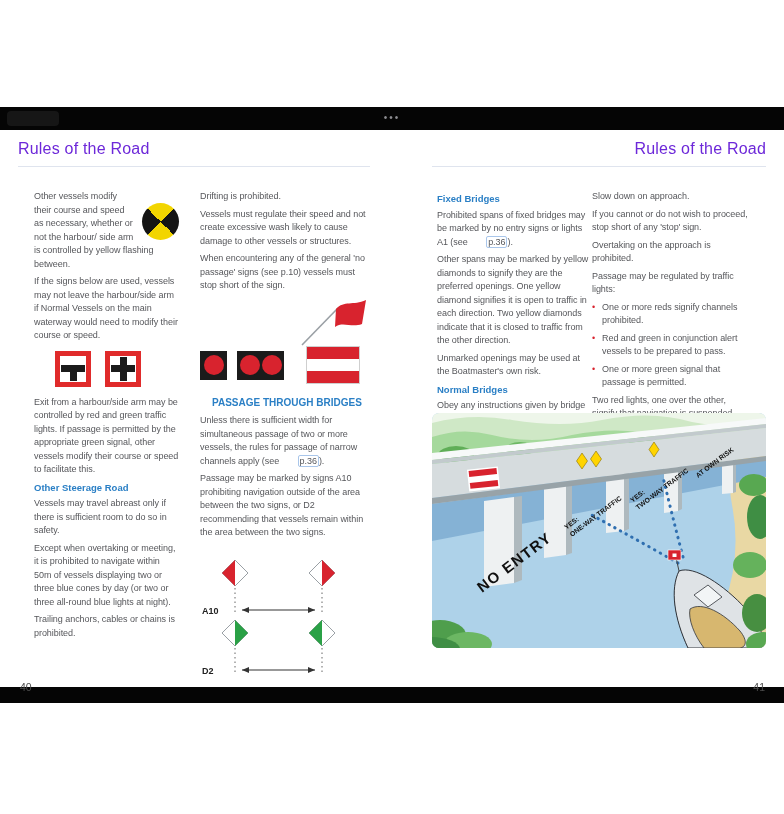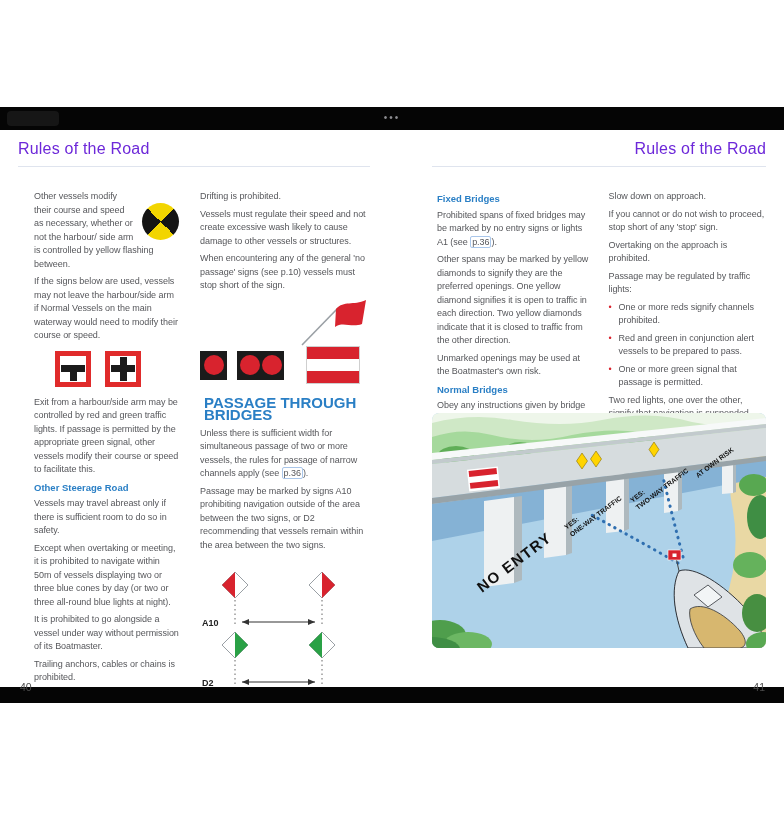--- a/index.html
+++ b/index.html
@@ -22,26 +22,26 @@
   .page{position:absolute;top:140px;height:530px;}
   .page-left{left:18px;width:352px;}
   .page-right{left:432px;width:334px;}
   .page-header{font-size:16px;color:#6d28d9;letter-spacing:.2px;}
   .page-right .page-header{text-align:right;}
   .header-rule{border:0;border-top:1px solid #dfe4ee;margin:8px 0 0 0;}
   .cols{display:flex;margin-top:23px;align-items:flex-start;}
   .page-left .col1{width:158px;margin-left:16px;}
   .page-left .col2{width:172px;margin-left:21px;}
   .page-right .col1{width:154px;margin-left:5px;}
-  .page-right .col2{width:158px;margin-left:18px;}
+  .page-right .col2{width:158px;margin-left:1px;}
 
   p.body{font-size:9px;line-height:13.5px;color:#56575b;margin:0 0 4px 0;letter-spacing:-0.05px;}
   h3.section{font-size:9.5px;line-height:13.5px;color:#2a7fc5;margin:2px 0 3px 0;font-weight:bold;}
-  h3.caps{font-size:15px;line-height:12.5px;margin:6px 0 5px 4px;}
-  .link-box{border:1px solid #a9c6ea;border-radius:2px;padding:0 1px;color:#56575b;cursor:pointer;}
+  h3.caps{font-size:10px;line-height:12.5px;margin:6px 0 5px 12px;}
+  .link-box{border:1px solid #a9c6ea;border-radius:2px;padding:0 1px;color:#56575b;cursor:pointer;margin-left:16px;}
   .pageno{position:absolute;top:541px;font-size:10.5px;color:#4c4c4c;}
   .page-left .pageno{left:2px;}
   .page-right .pageno{right:1px;}
 
   
   .quarter-circle{
     float:right;width:37px;height:37px;border-radius:50%;margin:13px 0 4px 6px;
     background:conic-gradient(from -45deg,#f2d500 0 90deg,#141414 90deg 180deg,#f2d500 180deg 270deg,#141414 270deg 360deg);
   }
   .signs-row{display:flex;gap:14px;margin:8px 0 9px 21px;}
@@ -92,21 +92,20 @@
         </div>
         <div class="sign">
           <div class="bar"></div>
           <div class="vert"></div>
         </div>
       </div>
       <p class="body">Exit from a harbour/side arm may be controlled by red and green traffic lights. If passage is permitted by the appropriate green signal, other vessels modify their course or speed to facilitate this.</p>
       <h3 class="section">Other Steerage Road</h3>
       <p class="body">Vessels may travel abreast only if there is sufficient room to do so in safety.</p>
       <p class="body">Except when overtaking or meeting, it is prohibited to navigate within 50m of vessels displaying two or three blue cones by day (or two or three all-round blue lights at night).</p>
-      <p class="body">It is prohibited to go alongside a vessel under way without permission of its Boatmaster.</p>
       <p class="body">Trailing anchors, cables or chains is prohibited.</p>
     </div>
     <div class="col2">
       <p class="body">Drifting is prohibited.</p>
       <p class="body">Vessels must regulate their speed and not create excessive wash likely to cause damage to other vessels or structures.</p>
       <p class="body">When encountering any of the general 'no passage' signs (see p.10) vessels must stop short of the sign.</p>
 
       <div class="signals">
         <svg class="flag-svg" width="70" height="50" viewBox="0 0 70 50">
           <line x1="4" y1="48" x2="40" y2="11" stroke="#9aa0a5" stroke-width="1.6"></line>

